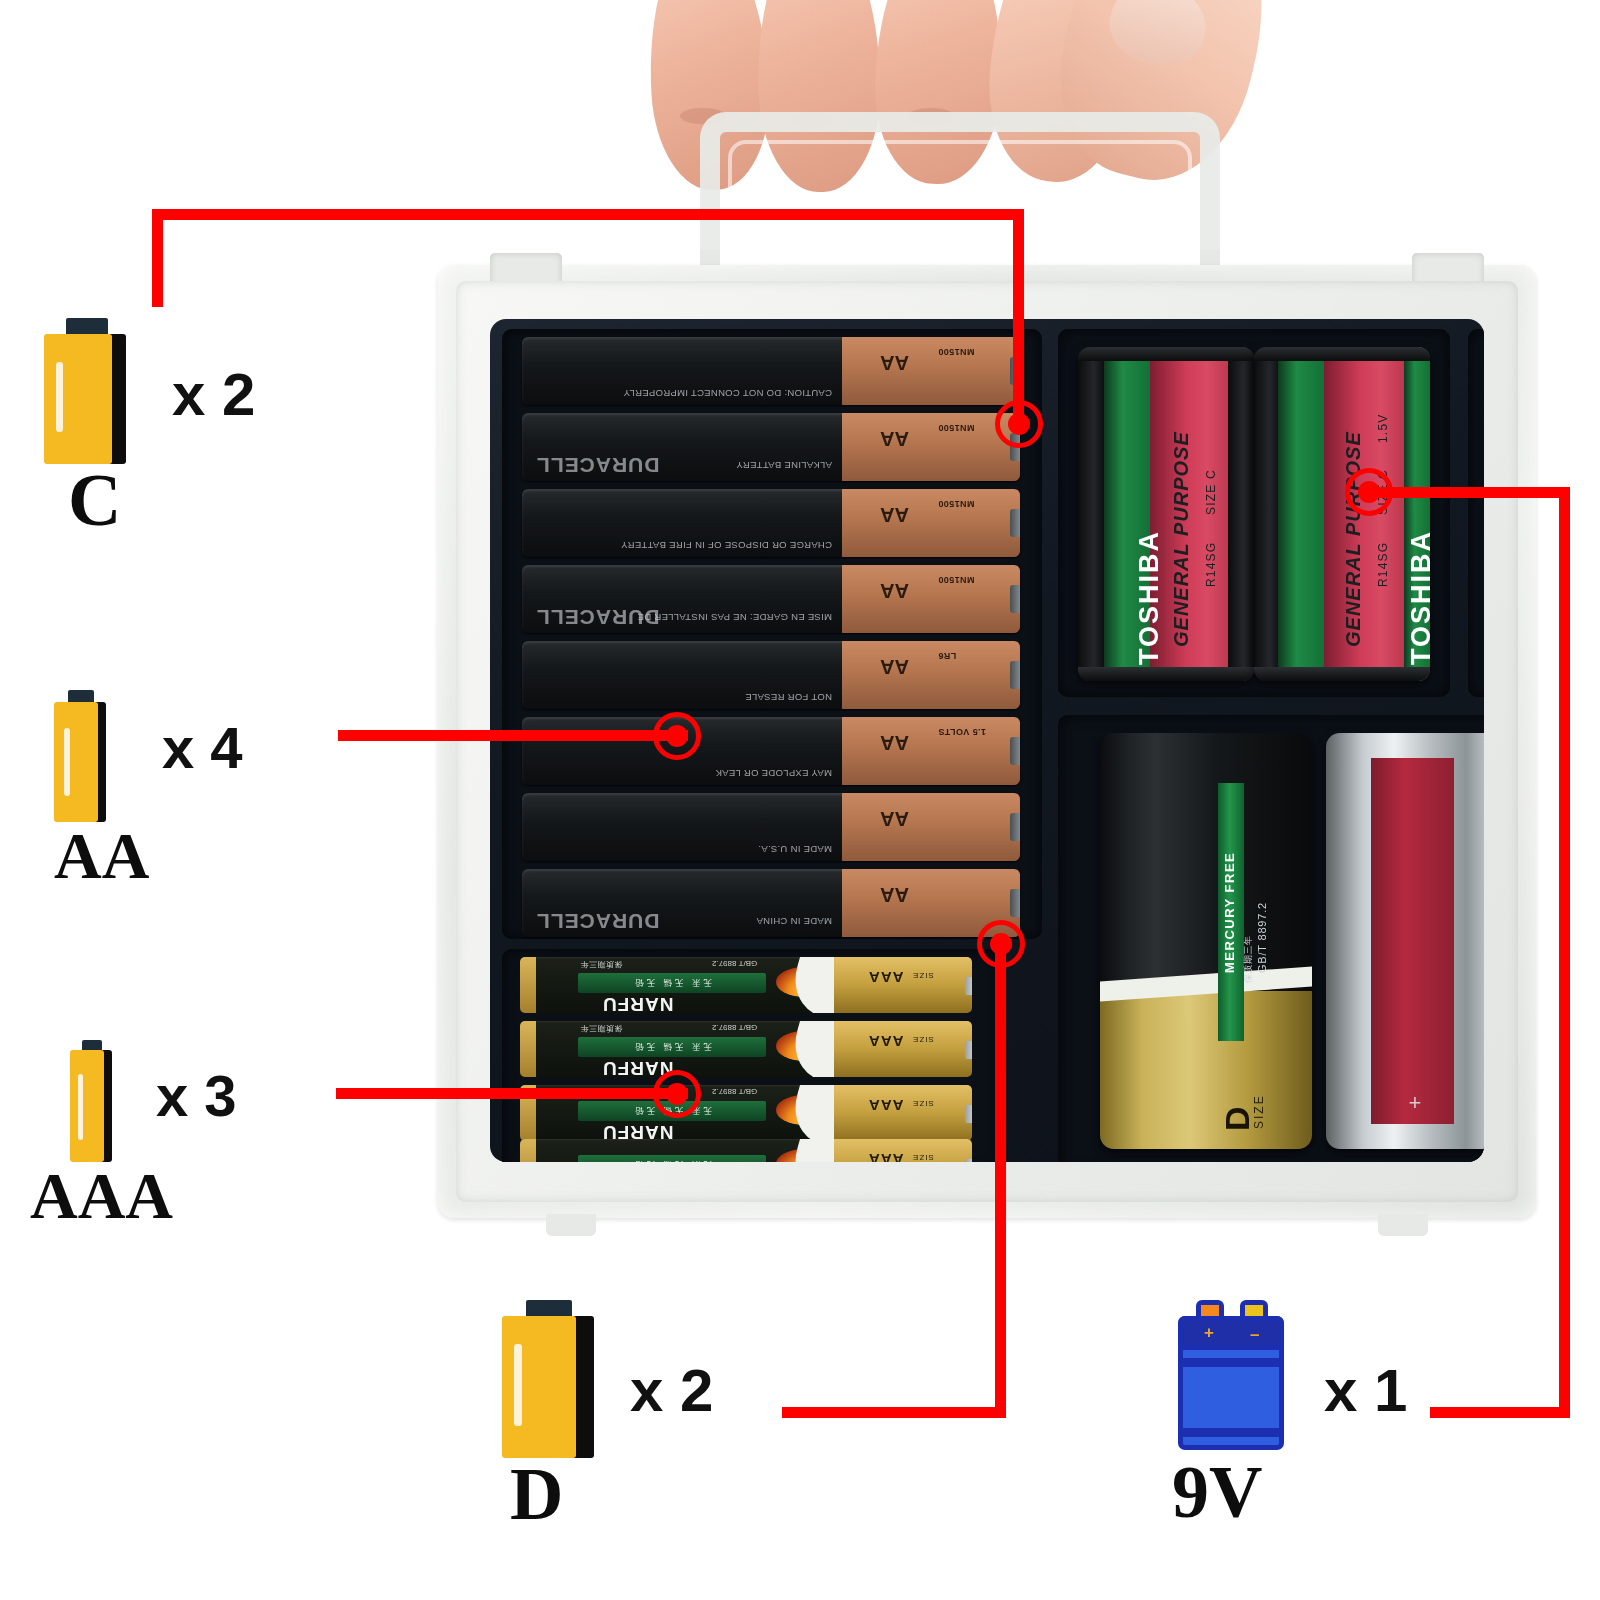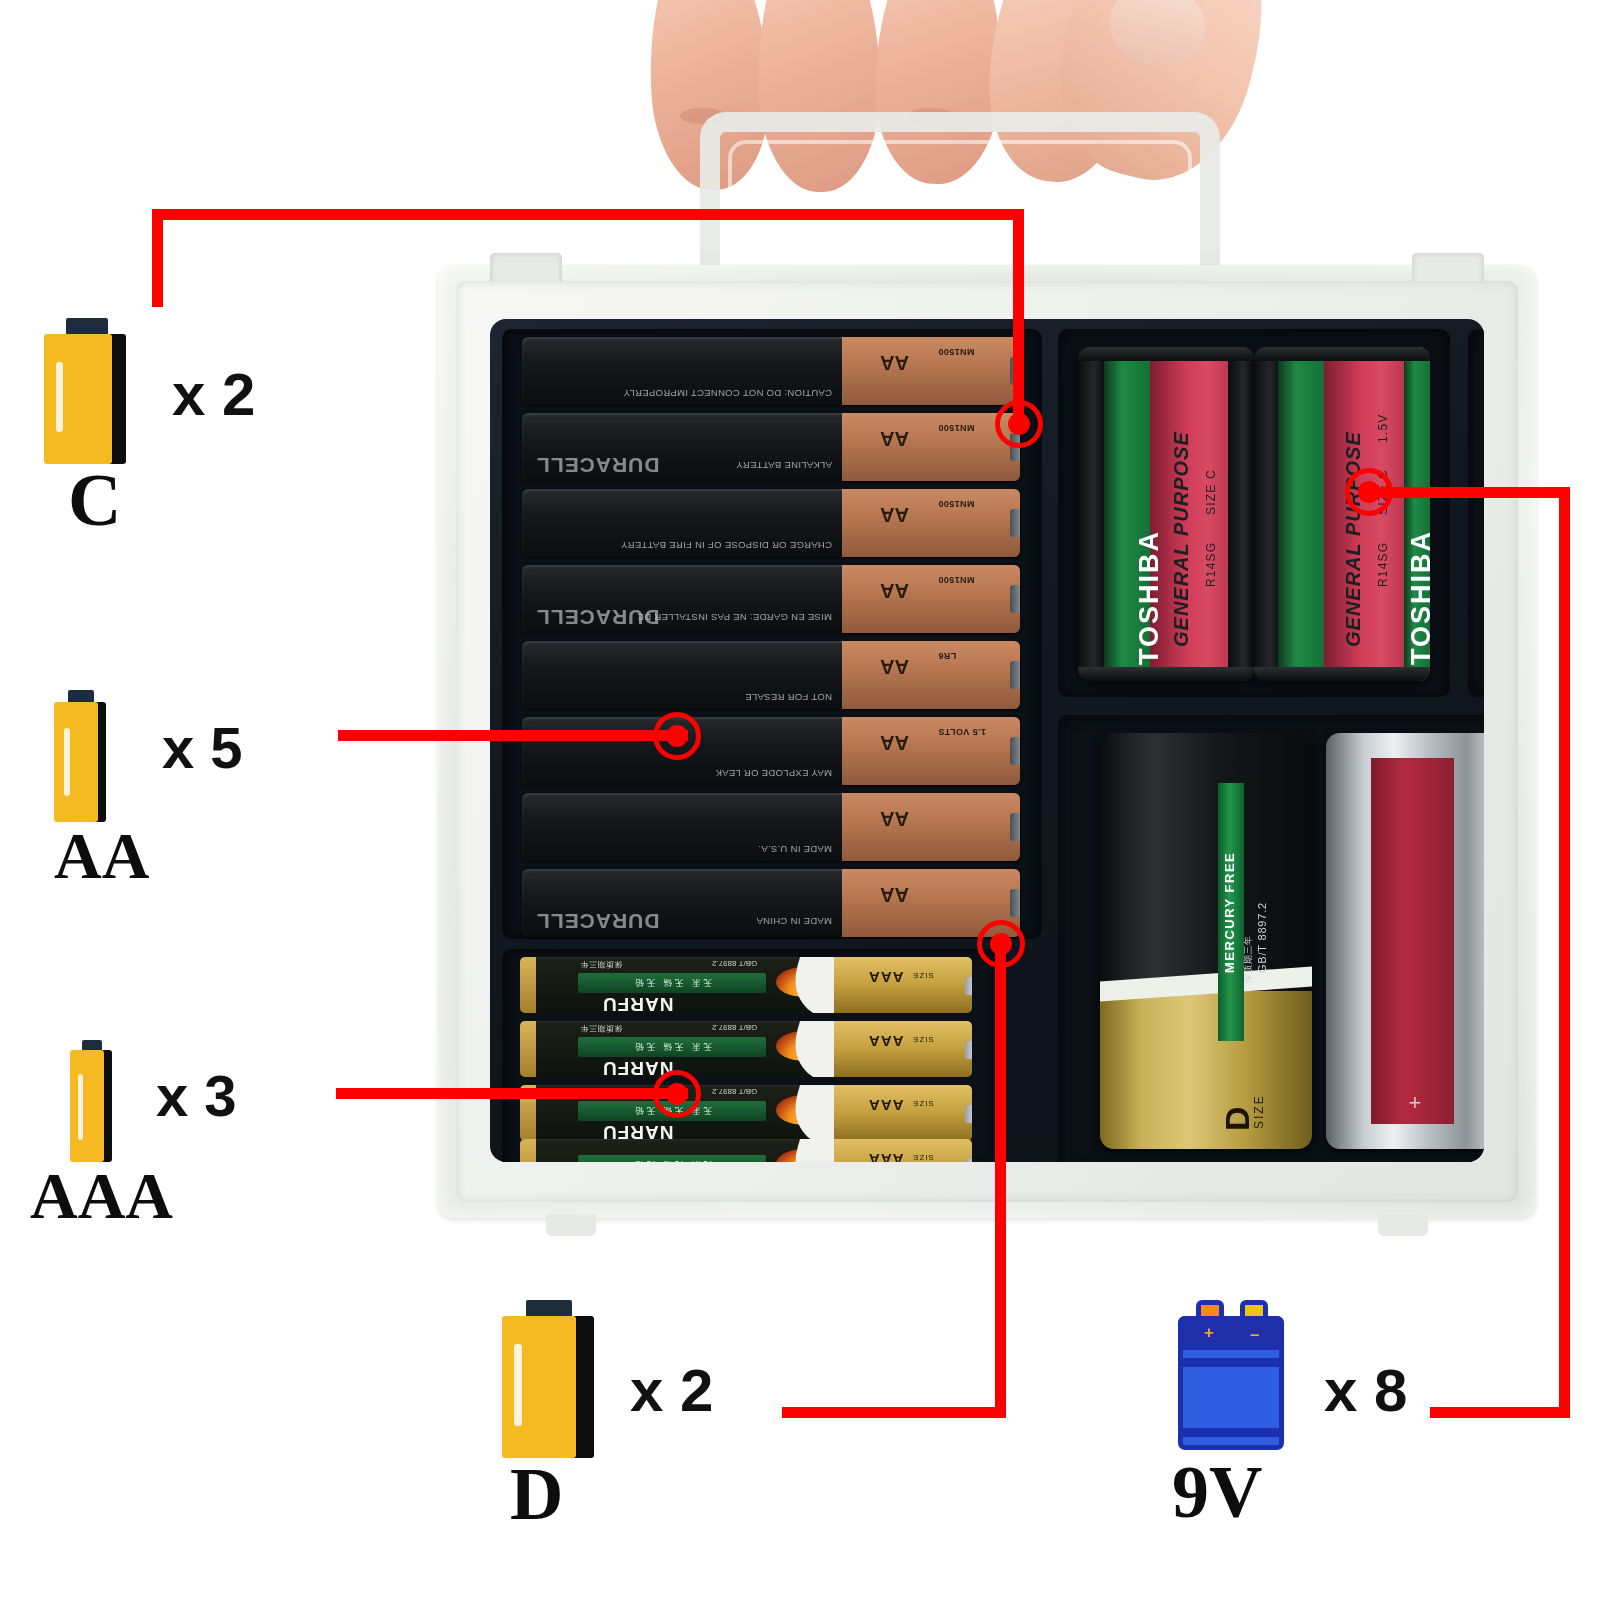--- a/index.html
+++ b/index.html
@@ -590,21 +590,21 @@
     <div class="size-label" style="left:32px; top:140px; font-size:74px;">C</div>
   </div>
 
   <div class="legend" style="left:36px; top:690px;">
     <div class="batt-icon" style="width:100px; height:132px;">
       <div class="nub" style="left:32px; top:0;    width:26px; height:14px;"></div>
       <div class="shadow" style="left:26px; top:12px; width:44px; height:120px;"></div>
       <div class="body" style="left:18px; top:12px; width:44px; height:120px;"></div>
       <div class="gleam" style="left:28px; top:38px; width:6px;  height:68px;"></div>
     </div>
-    <div class="count" style="left:126px; top:24px; font-size:58px;">x 5</div>
+    <div class="count" style="left:126px; top:24px; font-size:58px;">x 4</div>
     <div class="size-label" style="left:18px; top:128px; font-size:66px;">AA</div>
   </div>
 
   <div class="legend" style="left:52px; top:1040px;">
     <div class="batt-icon" style="width:90px; height:122px;">
       <div class="nub" style="left:30px; top:0;    width:20px; height:12px;"></div>
       <div class="shadow" style="left:26px; top:10px; width:34px; height:112px;"></div>
       <div class="body" style="left:18px; top:10px; width:34px; height:112px;"></div>
       <div class="gleam" style="left:26px; top:34px; width:5px;  height:66px;"></div>
     </div>
@@ -631,17 +631,17 @@
       <div class="term" style="left:62px; top:0;">
           <div style="position:absolute; inset:0; background:#ebc31f;"></div>
         </div>
       <div class="shell"></div>
       <div class="toprow"></div>
       <div class="sym" style="left:26px; top:24px;">+</div>
       <div class="sym" style="left:72px; top:26px;">–</div>
       <div class="band" style="top:58px;"></div>
       <div class="band" style="top:128px;"></div>
     </div>
-    <div class="count" style="left:146px; top:56px; font-size:60px;">x 8</div>
+    <div class="count" style="left:146px; top:56px; font-size:60px;">x 1</div>
     <div class="size-label" style="left:-6px; top:150px; font-size:74px;">9V</div>
   </div>
 
 </div>
 
 </body></html>

